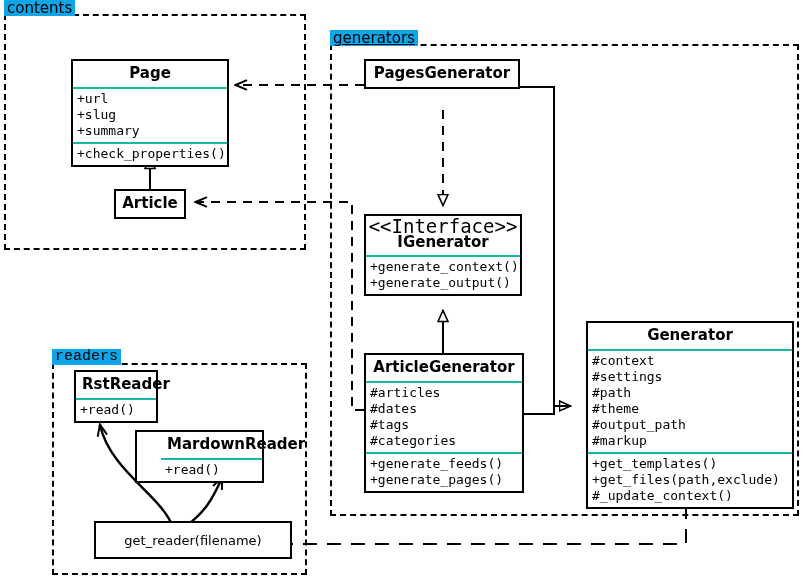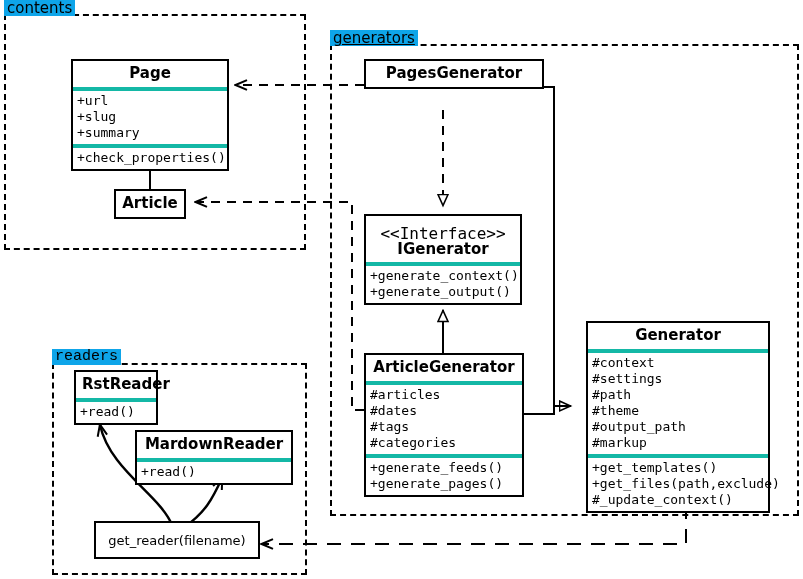--- a/index.html
+++ b/index.html
@@ -47,29 +47,29 @@
     font-size: 15px;
     text-align: center;
     color: #000;
     padding: 4px 6px 5px 6px;
     line-height: 17px;
     white-space: nowrap;
   }
   .cls-stereo {
     font-family: "DejaVu Sans Mono", monospace;
     font-weight: normal;
-    font-size: 16px;
+    font-size: 19px;
     text-align: center;
     color: #000;
     line-height: 15px;
-    padding-top: 10px;
+    padding-top: 3px;
   }
   .cls-title.with-stereo { padding-top: 0; padding-bottom: 4px; }
   .cls-sec {
-    border-top: 4px solid #14b8a6;
+    border-top: 2px solid #14b8a6;
     padding: 2px 4px 3px 4px;
   }
   .cls-sec .member {
     font-family: "DejaVu Sans Mono", monospace;
     font-size: 13px;
     color: #000;
     line-height: 16px;
     white-space: nowrap;
   }
   
@@ -173,21 +173,21 @@
     </div>
     <div class="cls-sec">
       <div class="member">+check_properties()</div>
     </div>
   </div>
 
   <div class="cls" style="left:114px; top:189px; width:72px;">
     <div class="cls-title">Article</div>
   </div>
 
-  <div class="cls" style="left:364px; top:59px; width:180px;">
+  <div class="cls" style="left:364px; top:59px; width:156px;">
     <div class="cls-title">PagesGenerator</div>
   </div>
 
   <div class="cls" style="left:364px; top:214px; width:158px;">
     <div class="cls-stereo">&lt;&lt;Interface&gt;&gt;</div>
     <div class="cls-title with-stereo">IGenerator</div>
     <div class="cls-sec">
       <div class="member">+generate_context()</div>
       <div class="member">+generate_output()</div>
     </div>
@@ -200,21 +200,21 @@
       <div class="member">#dates</div>
       <div class="member">#tags</div>
       <div class="member">#categories</div>
     </div>
     <div class="cls-sec">
       <div class="member">+generate_feeds()</div>
       <div class="member">+generate_pages()</div>
     </div>
   </div>
 
-  <div class="cls" style="left:586px; top:321px; width:184px;">
+  <div class="cls" style="left:586px; top:321px; width:208px;">
     <div class="cls-title">Generator</div>
     <div class="cls-sec">
       <div class="member">#context</div>
       <div class="member">#settings</div>
       <div class="member">#path</div>
       <div class="member">#theme</div>
       <div class="member">#output_path</div>
       <div class="member">#markup</div>
     </div>
     <div class="cls-sec">
@@ -224,24 +224,24 @@
     </div>
   </div>
 
   <div class="cls" style="left:74px; top:370px; width:84px;">
     <div class="cls-title">RstReader</div>
     <div class="cls-sec">
       <div class="member">+read()</div>
     </div>
   </div>
 
-  <div class="cls" style="left:135px; top:430px; width:158px;">
+  <div class="cls" style="left:135px; top:430px; width:129px;padding-left:24px;">
     <div class="cls-title">MardownReader</div>
     <div class="cls-sec">
       <div class="member">+read()</div>
     </div>
   </div>
 
-  <div class="fnbox" style="left:94px; top:521px; width:166px; height:38px;">
+  <div class="fnbox" style="left:94px; top:521px; width:198px; height:38px;">
     <span class="fnlabel">get_reader(filename)</span>
   </div>
 
 </div>
 
 </body></html>

